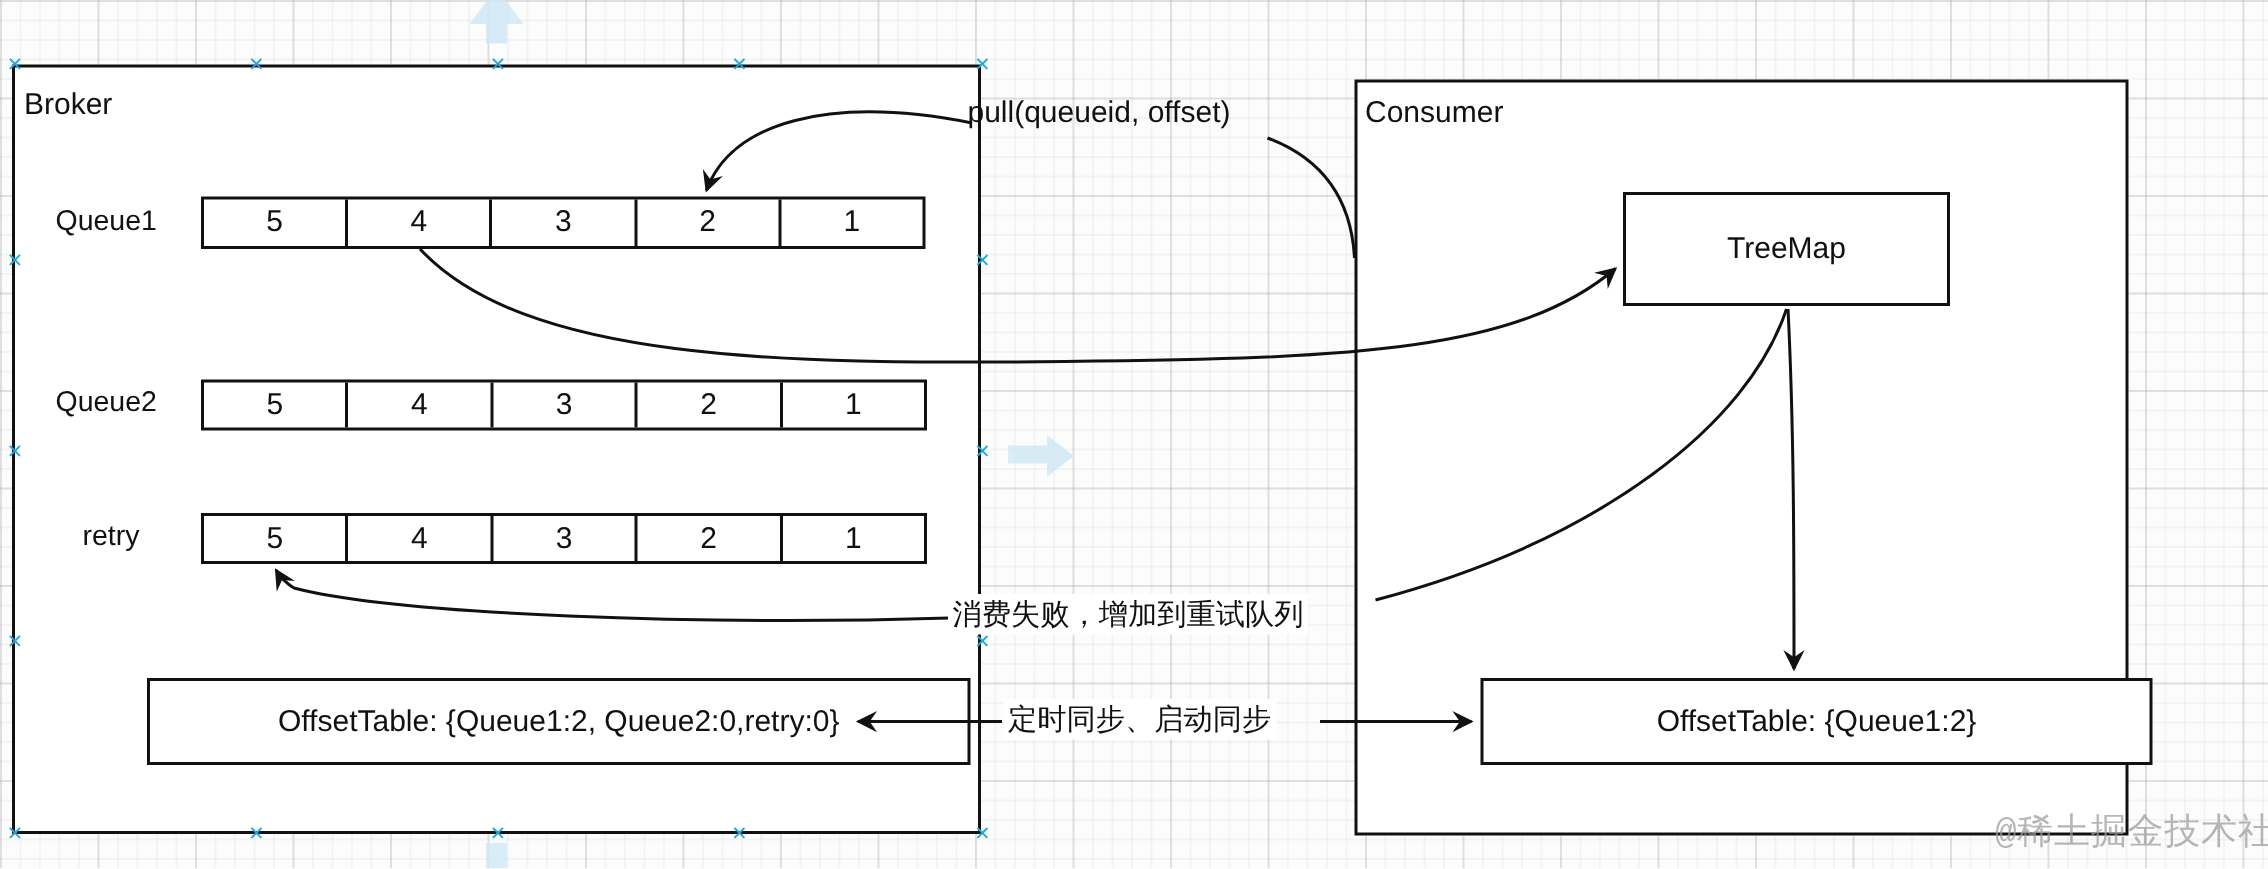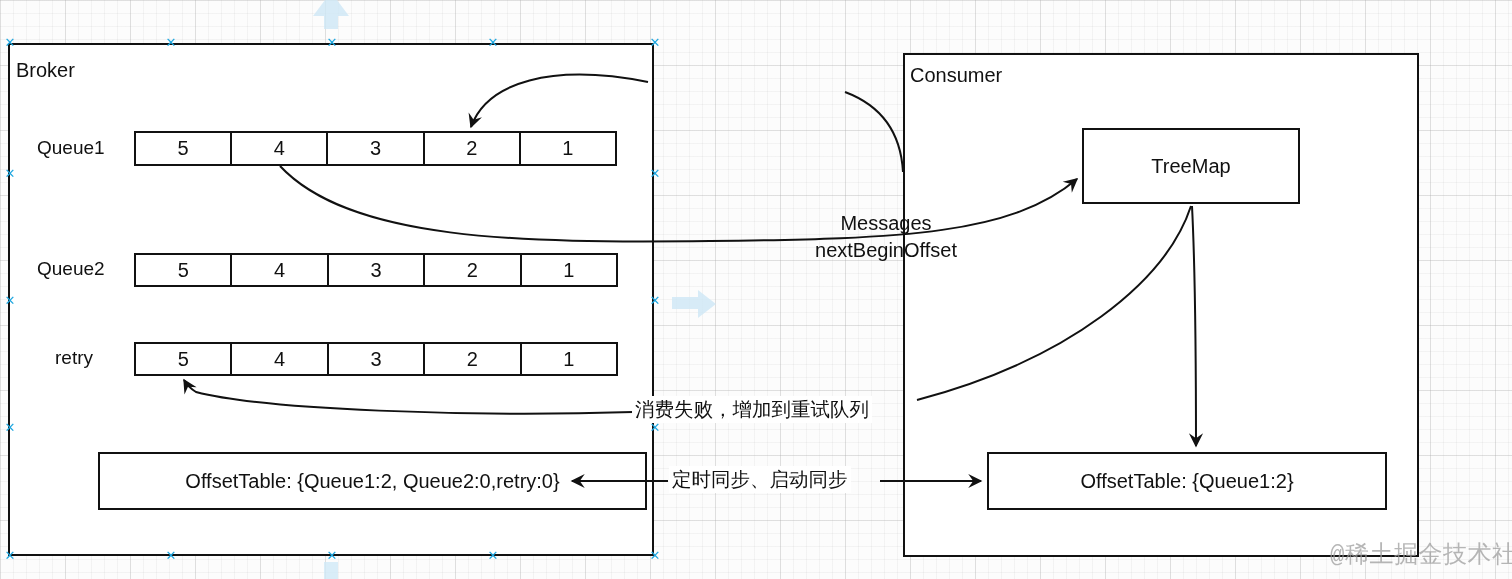--- a/index.html
+++ b/index.html
@@ -86,21 +86,21 @@
 
   <div class="shape" style="left:903px;top:53px;width:516px;height:504px;">
     <span class="shape-title" style="left:5px;top:9px;">Consumer</span>
   </div>
 
   <div class="shape" style="left:1082px;top:128px;width:218px;height:76px;">
     <span class="boxtext" style="line-height:72px;">TreeMap</span>
   </div>
 
 
-  <div class="shape" style="left:987px;top:452px;width:400px;height:58px;">
+  <div class="shape" style="left:987px;top:452px;width:448px;height:58px;">
     <span class="boxtext" style="line-height:54px;">OffsetTable: {Queue1:2}</span>
   </div>
 
   <svg id="arrows" width="1512" height="579" viewBox="0 0 1512 579">
     <defs>
       <marker id="ah" viewBox="0 0 12 12" refX="10" refY="6" markerWidth="8.5" markerHeight="8.5" orient="auto-start-reverse">
         <path d="M1,1 L11,6 L1,11 L4.5,6 Z" fill="#111"></path>
       </marker>
     </defs>
     <g stroke="#111" stroke-width="2" fill="none">
@@ -115,25 +115,22 @@
     </g>
     <g fill="#cfe8f6" opacity="0.8" stroke="none">
       <polygon points="313,16 349,16 331,-8"></polygon>
       <rect x="324" y="14" width="14" height="15"></rect>
       <rect x="672" y="297" width="26" height="12"></rect>
       <polygon points="698,290 698,318 716,304"></polygon>
       <rect x="324" y="562" width="14" height="17"></rect>
     </g>
   </svg>
 
+  <span class="label" style="left:645px;top:64px;">pull(queueid, offset)</span>
 
-  <div class="label center-label" style="left:790px;top:210px;width:192px;">
-    <div>Messages</div>
-    <div>nextBeginOffset</div>
-  </div>
 
   <span class="label onland" style="left:632px;top:396px;font-size:19.5px;">消费失败，增加到重试队列</span>
 
   <span class="label onland" style="left:669px;top:466px;font-size:19.5px;">定时同步、启动同步</span>
 
   <span class="watermark" style="left:1330px;top:538px;">@稀土掘金技术社区</span>
 
   <span class="handle" style="left:10px;top:43px;"></span>
   <span class="handle" style="left:171px;top:43px;"></span>
   <span class="handle" style="left:332px;top:43px;"></span>

